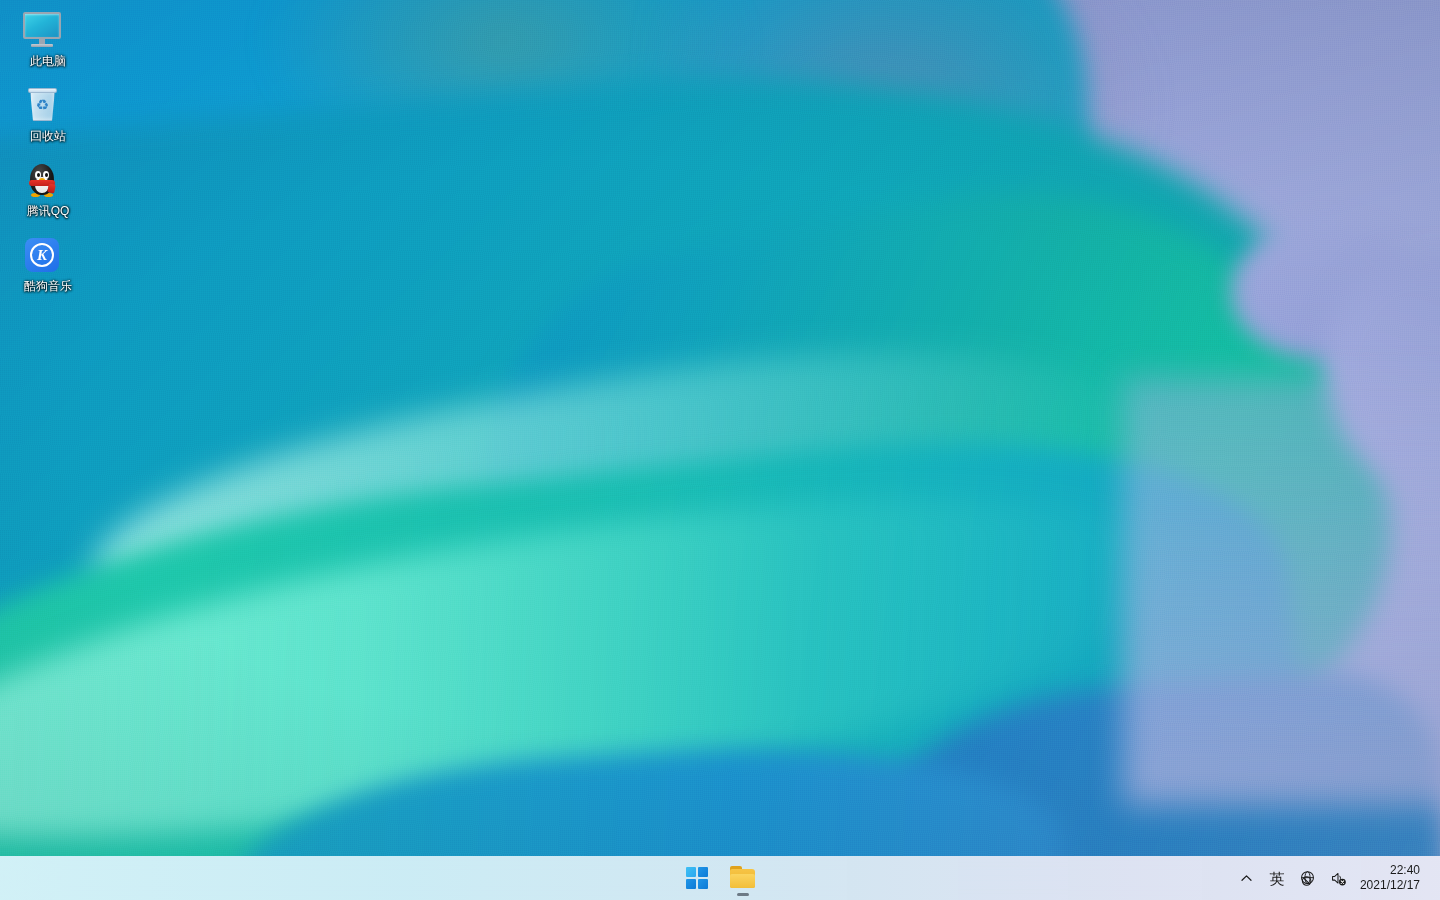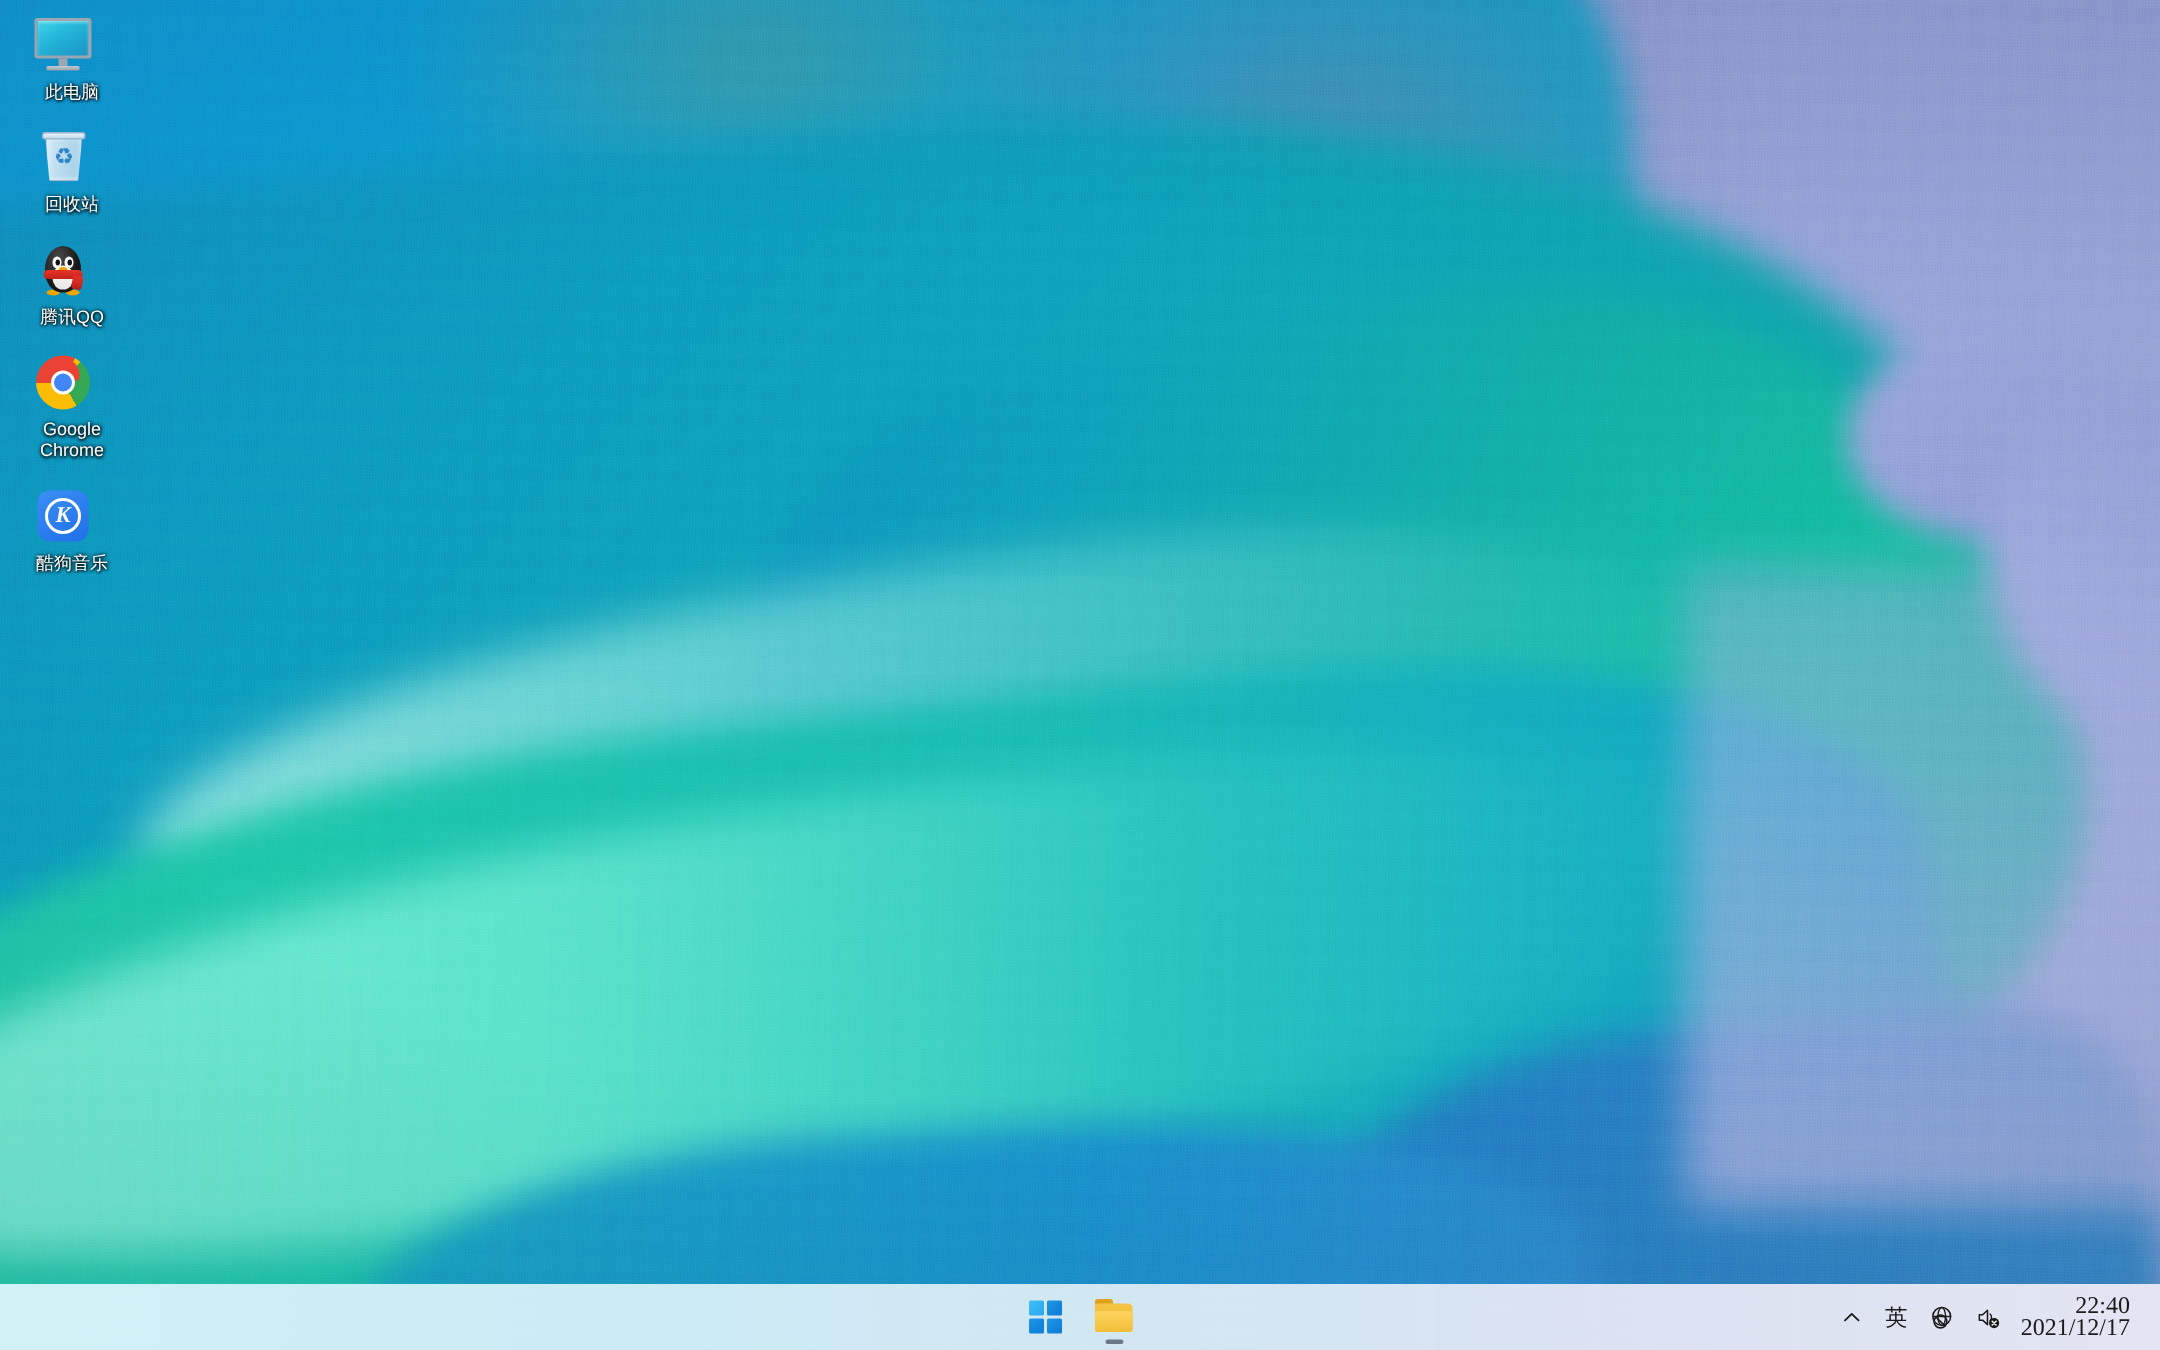--- a/index.html
+++ b/index.html
@@ -192,21 +192,21 @@
 
   
   #tray { position:absolute; right:0; height:44px; display:flex; align-items:center; padding-right:8px; }
   .tr-btn { height:38px; min-width:30px; padding:0 7px; border-radius:4px; cursor:default;
             display:flex; align-items:center; justify-content:center; color:#1b1b1b; }
   .tr-ime { font-size:15px; line-height:1; }
   .tr-svg { display:block; }
   #tr-clock { padding:0 12px 0 6px; text-align:right; color:#1b1b1b; cursor:default;
               border-radius:4px; height:38px; display:flex; flex-direction:column;
               align-items:flex-end; justify-content:center; }
-  #tr-clock span { font-size:16px; line-height:15px;font-family:Liberation Serif, serif; }
+  #tr-clock span { font-size:12px; line-height:15px; }
 </style>
 </head>
 <body>
 
 <div id="desktop">
 
   <div id="wallpaper">
     <div class="lyr w-bg-right"></div>
     <div class="lyr w-sheet1"></div>
     <div class="lyr w-bloom"></div>
@@ -256,27 +256,20 @@
           </i>
           <i class="eye r">
             <i></i>
           </i>
           <i class="beak"></i>
           <i class="scarf"></i>
       </span>
       <span class="lbl">腾讯QQ</span>
     </div>
 
-    <div class="d-icon">
-      <span class="glyph ic-cr">
-        <i class="ring"></i>
-          <i class="ctr"></i>
-      </span>
-      <span class="lbl">Google Chrome</span>
-    </div>
 
     <div class="d-icon">
       <span class="glyph ic-kg">
         <i class="sq"></i>
           <i class="circ">K</i>
       </span>
       <span class="lbl">酷狗音乐</span>
     </div>
 
   </div>

